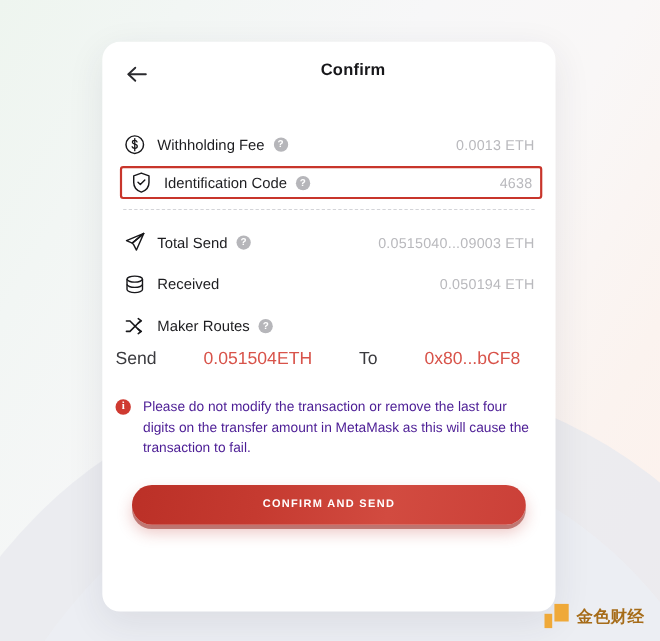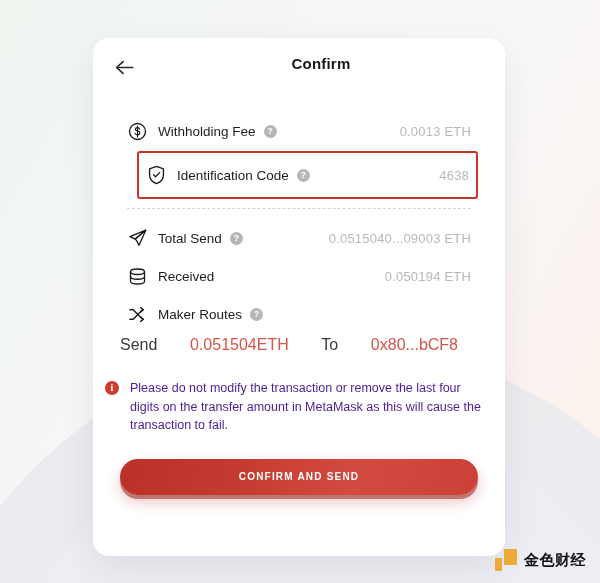--- a/index.html
+++ b/index.html
@@ -87,21 +87,21 @@
     top: 17px;
     text-align: center;
     font-size: 15px;
     font-weight: 700;
     color: #17171a;
     letter-spacing: .2px;
     margin-left: 44px;
   }
 
   
-  .rows { padding: 0 27px; }
+  .rows { padding: 0 12px; }
 
   .row {
     display: flex;
     align-items: center;
     height: 38px;
     padding: 0 7px;
     position: relative;
   }
   .row.first { margin-top: 18px; }
 
@@ -140,22 +140,22 @@
     font-size: 13px;
     color: #b9b9bd;
     white-space: nowrap;
     letter-spacing: .2px;
   }
 
   
   .row.highlight {
     border: 2px solid #c8352b;
     border-radius: 3px;
-    height: 48px;
-    margin: 1px 0 0 17px;
+    height: 30px;
+    margin: 1px 0 0 4px;
     align-items: center;
   }
 
   .divider {
     height: 0;
     border-top: 1px dashed #d3d4d8;
     margin: 9px 7px 0 7px;
   }
 
   
@@ -234,21 +234,21 @@
   .wm-mark i {
     position: absolute;
     display: block;
     background: #f0a42a;
   }
   .wm-a { left: 0;  top: 9px;  width: 7px;  height: 13px; }
   .wm-b { left: 9px; top: 0;   width: 13px; height: 16px; }
   .wm-text {
     font-size: 15px;
     font-weight: 700;
-    color: #000000;
+    color: #a16207;
     letter-spacing: .5px;
   }
 </style>
 </head>
 <body>
 
 <div id="bg-layer">
   <div id="bg-swoosh"></div>
   <div id="bg-swoosh2"></div>
 </div>

